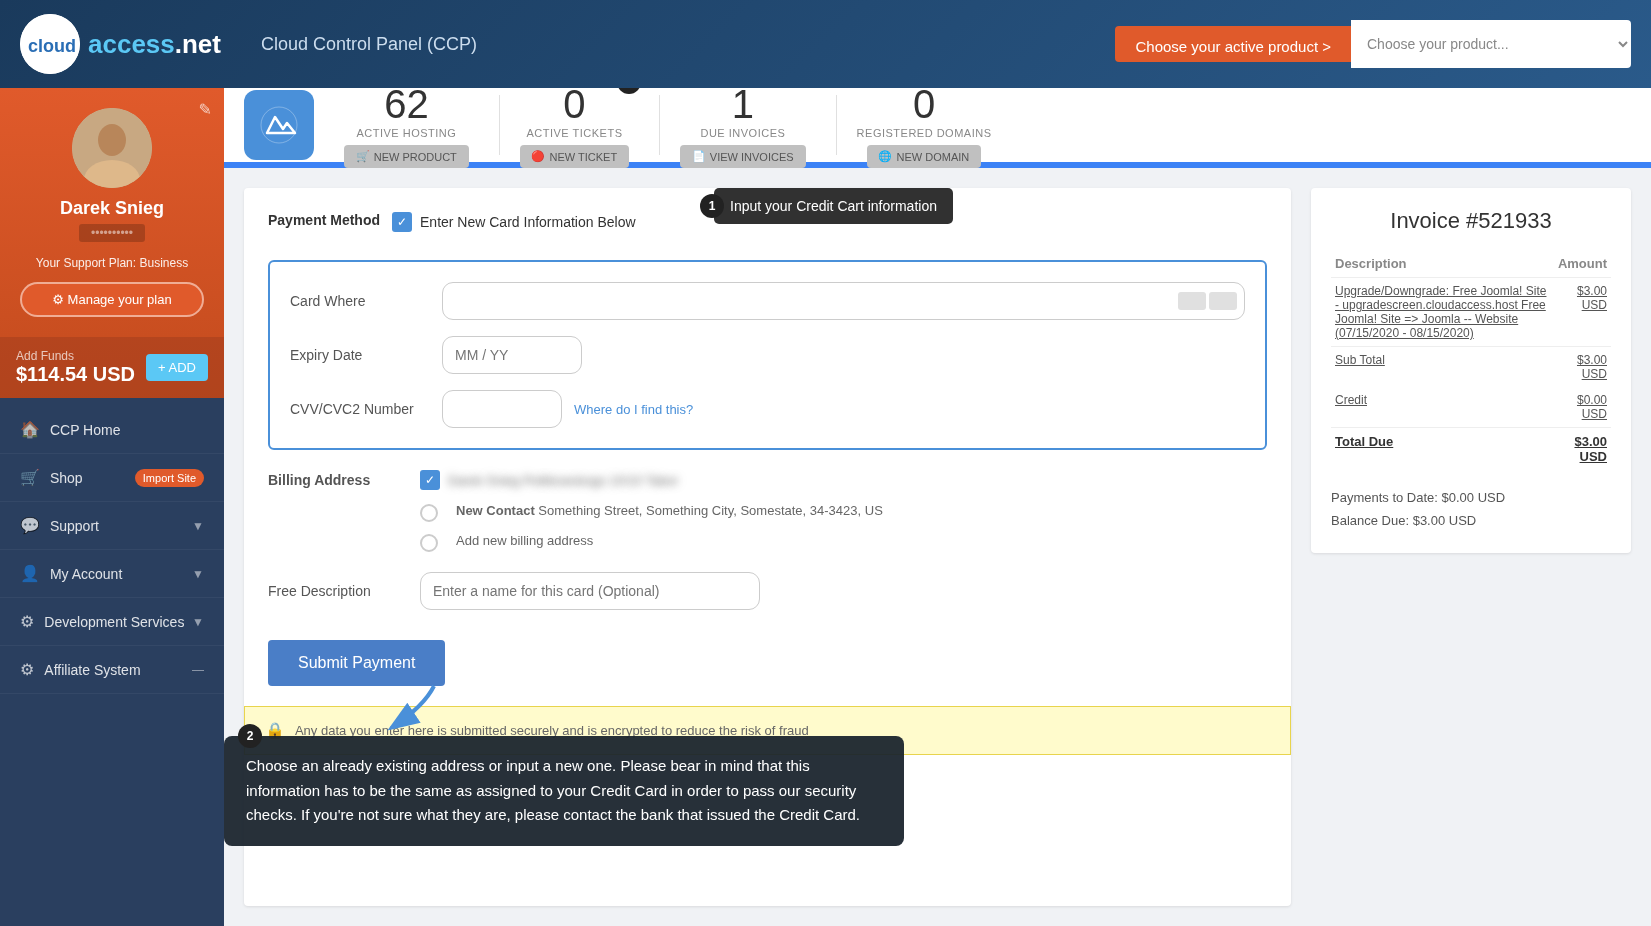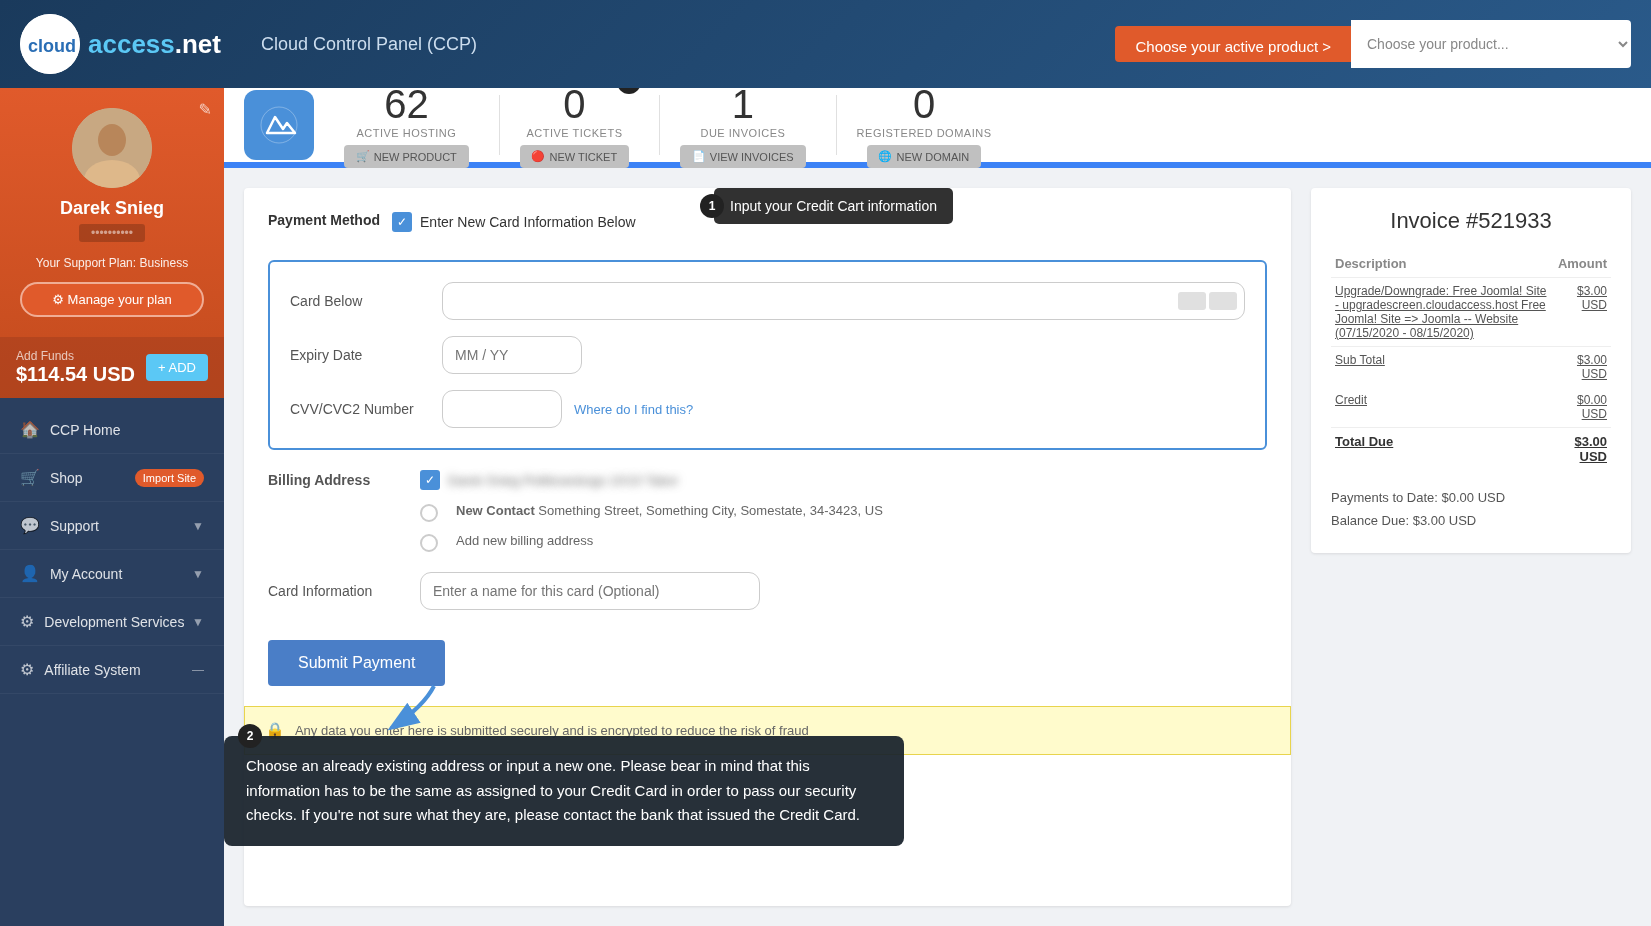--- a/index.html
+++ b/index.html
@@ -494,21 +494,21 @@
           <span class="payment-method-label">Payment Method</span>
           <div class="checkbox-label">
             <div class="checkbox-blue">✓</div>
             <span>Enter New Card Information Below</span>
           </div>
         </div>
 
         
         <div class="card-form">
           <div class="form-row">
-            <label class="form-label">Card Below</label>
+            <label class="form-label">Card Where</label>
             <div class="input-with-icons">
               <input type="text" class="form-input" style="flex: 1 1 0%; padding-right: 60px;">
               <span style="position:absolute;right:8px;display:flex;gap:3px;">
                 <span style="background:#e0e0e0;width:28px;height:18px;border-radius:3px;display:inline-block;"></span>
                 <span style="background:#e0e0e0;width:28px;height:18px;border-radius:3px;display:inline-block;"></span>
               </span>
             </div>
           </div>
           <div class="form-row">
             <label class="form-label">Expiry Date</label>
@@ -539,21 +539,21 @@
             </div>
             <div class="billing-option">
               <div class="radio-circle"></div>
               <span class="billing-text">Add new billing address</span>
             </div>
           </div>
         </div>
 
         
         <div class="card-desc-row">
-          <label class="form-label">Card Information</label>
+          <label class="form-label">Free Description</label>
           <input type="text" class="form-input" style="flex: 1 1 0%; max-width: 340px;" placeholder="Enter a name for this card (Optional)">
         </div>
 
         
         <button class="submit-btn">Submit Payment</button>
 
         
         <div class="security-notice" style="margin-top:20px;margin-left:-24px;margin-right:-24px;margin-bottom:-24px;">
           <span class="lock-icon">🔒</span>
           <span>Any data you enter here is submitted securely and is encrypted to reduce the risk of fraud</span>

